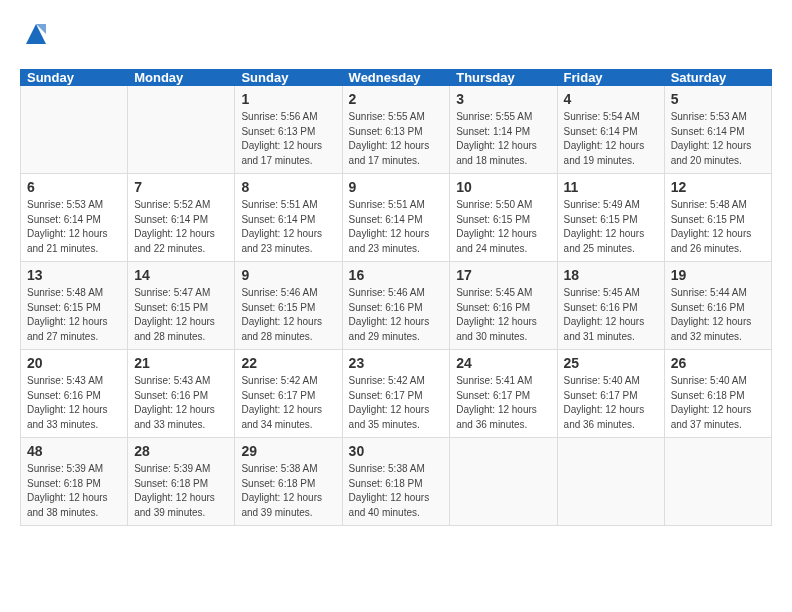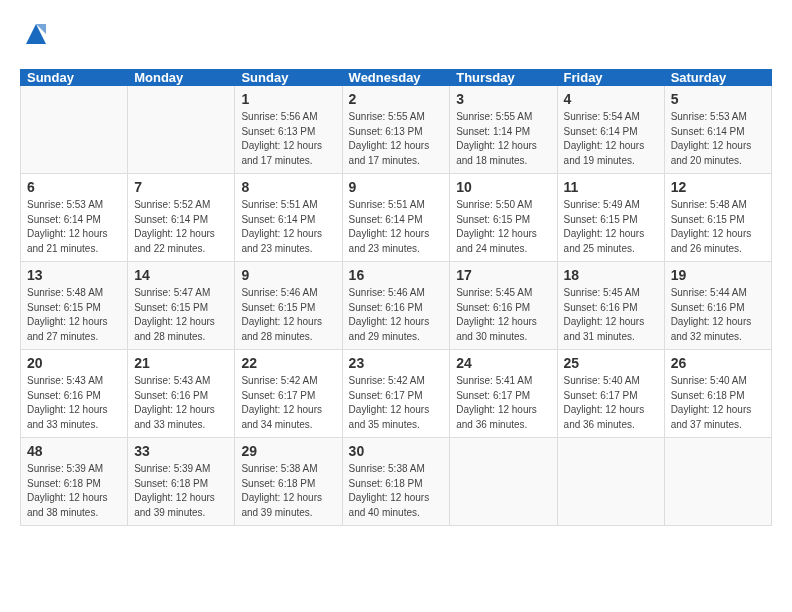--- a/index.html
+++ b/index.html
@@ -286,21 +286,21 @@
         </td>
       </tr>
       <tr>
         <td>
           <span class="day-number">48</span>
           <div class="day-info">Sunrise: 5:39 AM
 Sunset: 6:18 PM
 Daylight: 12 hours and 38 minutes.</div>
         </td>
         <td>
-          <span class="day-number">33</span>
+          <span class="day-number">28</span>
           <div class="day-info">Sunrise: 5:39 AM
 Sunset: 6:18 PM
 Daylight: 12 hours and 39 minutes.</div>
         </td>
         <td>
           <span class="day-number">29</span>
           <div class="day-info">Sunrise: 5:38 AM
 Sunset: 6:18 PM
 Daylight: 12 hours and 39 minutes.</div>
         </td>

